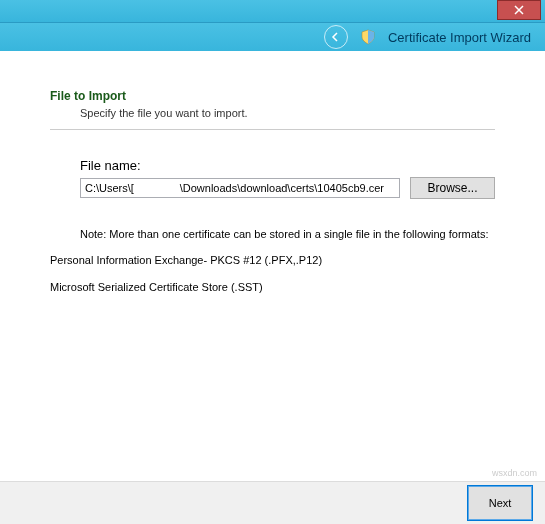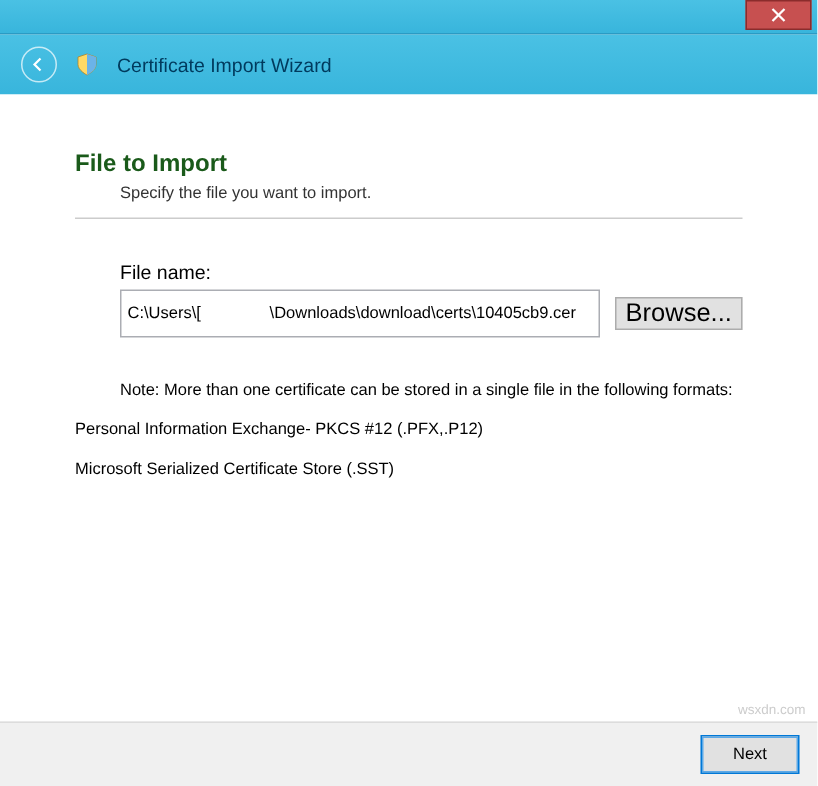--- a/index.html
+++ b/index.html
@@ -1,36 +1,36 @@
 <!DOCTYPE html>
 <html><head>
   <meta charset="utf-8">
   <style>
     * { box-sizing: border-box; margin: 0; padding: 0; font-family: "Segoe UI", Tahoma, sans-serif; }
     body { width: 545px; height: 524px; background: #fff; overflow: hidden; position: relative; }
     .titlebar { height: 23px; background: linear-gradient(#4ac1e4, #38b5dc); position: relative; border-bottom: 1px solid #2a9bc4; }
     .titlebar-close { position: absolute; right: 4px; top: 0; width: 44px; height: 20px; background: #c75050; border: 1px solid #8b2c2c; display: flex; align-items: center; justify-content: center; cursor: pointer; }
     .titlebar-close svg { width: 10px; height: 10px; }
-    .header-strip { height: 40px; background: linear-gradient(#4ac1e4, #38b5dc); display: flex; align-items: center; padding: 0 14px; gap: 12px; }
+    .header-strip { height: 28px; background: linear-gradient(#4ac1e4, #38b5dc); display: flex; align-items: center; padding: 0 14px; gap: 12px; justify-content: flex-end; }
     .back-btn { width: 24px; height: 24px; border: 1px solid rgba(255,255,255,0.7); border-radius: 50%; display: flex; align-items: center; justify-content: center; cursor: pointer; }
     .back-btn svg { width: 12px; height: 12px; }
     .shield-icon { width: 16px; height: 16px; }
     .header-title { font-size: 13px; color: #003a5d; font-weight: 400; }
     .content { background: #fff; padding: 38px 50px 0 50px; position: relative; height: calc(524px - 63px - 43px); }
-    .section-title { font-size: 16px; font-weight: bold; color: #1a5a1a; margin-bottom: 4px; }
+    .section-title { font-size: 12px; font-weight: bold; color: #1a5a1a; margin-bottom: 4px; }
     .section-subtitle { font-size: 11px; color: #333; margin-left: 30px; margin-bottom: 10px; }
     .divider { height: 1px; background: #ccc; margin-bottom: 28px; }
     .field-label { font-size: 13px; color: #000; margin-bottom: 4px; margin-left: 30px; }
     .file-row { display: flex; gap: 10px; margin-left: 30px; margin-bottom: 28px; align-items: center; }
-    .file-input { flex: 0 0 320px; height: 32px; border: 1px solid #abadb3; font-size: 11px; padding: 0 4px; background: #fff; }
-    .browse-btn { width: 94px; height: 22px; font-size: 17px; border: 1px solid #acacac; background: #e1e1e1; cursor: pointer; }
+    .file-input { flex: 0 0 320px; height: 20px; border: 1px solid #abadb3; font-size: 11px; padding: 0 4px; background: #fff; }
+    .browse-btn { width: 94px; height: 22px; font-size: 12px; border: 1px solid #acacac; background: #e1e1e1; cursor: pointer; }
     .note { font-size: 11px; color: #000; margin-left: 30px; margin-bottom: 12px; line-height: 1.3; }
     .format-line { font-size: 11px; color: #000; margin-bottom: 12px; line-height: 1.3; }
     .footer { position: absolute; bottom: 0; left: 0; right: 0; height: 43px; background: #f0f0f0; border-top: 1px solid #dcdcdc; display: flex; justify-content: flex-end; align-items: center; padding-right: 12px; gap: 8px; }
-    .footer-btn { width: 66px; height: 26px; font-size: 11px; border: 1px solid #acacac; background: #e1e1e1; cursor: pointer; }
+    .footer-btn { width: 66px; height: 36px; font-size: 11px; border: 1px solid #acacac; background: #e1e1e1; cursor: pointer; }
     .footer-btn.primary { border: 1px solid #0078d7; box-shadow: inset 0 0 0 1px #5ca9e8; }
     .watermark { position: absolute; bottom: 46px; right: 8px; font-size: 9px; color: #ccc; }
   </style>
 </head>
 <body>
 
 <div class="titlebar">
   <div class="titlebar-close">
     <svg viewBox="0 0 10 10">
         <path d="M1 1 L9 9 M9 1 L1 9" stroke="#fff" stroke-width="1.5" fill="none"></path>

